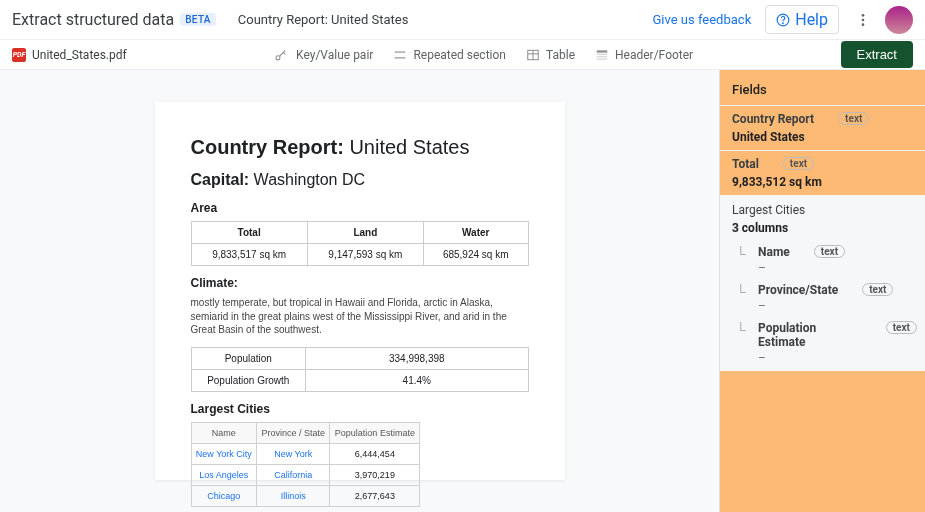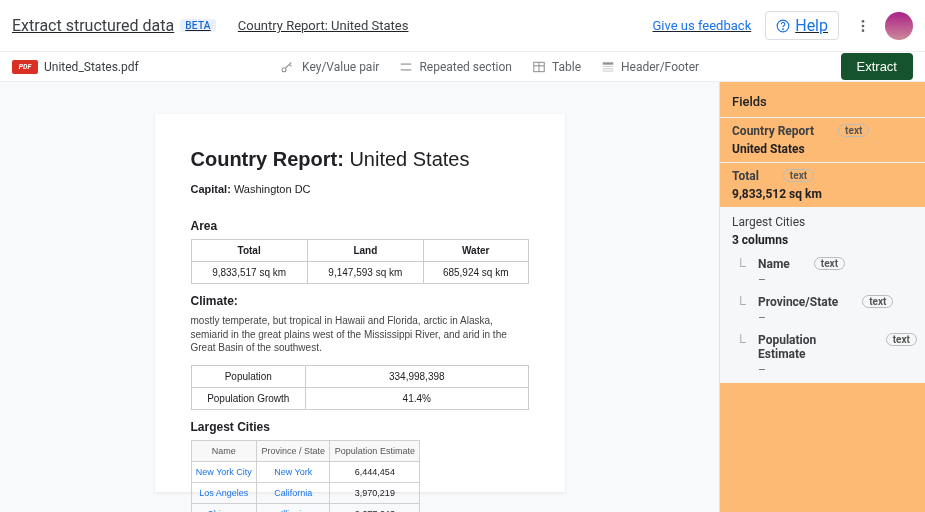--- a/index.html
+++ b/index.html
@@ -8,24 +8,23 @@
     font-size: 13px;
     color: #202124;
     background: #fff;
     width: 925px;
     height: 512px;
     overflow: hidden;
   }
   .header {
     display: flex;
     align-items: center;
-    height: 52px;
+    height: 40px;
     padding: 0 12px;
     border-bottom: 1px solid #eee;
-    text-decoration: underline;
   }
   .header-title { font-size: 16px; color: #3c4043; }
   .beta-badge {
     background: #e8f0fe;
     color: #1967d2;
     font-size: 10px;
     font-weight: 500;
     padding: 1px 5px;
     border-radius: 3px;
     margin-left: 6px;
@@ -47,41 +46,41 @@
     display: flex;
     align-items: center;
     height: 30px;
     padding: 0 12px;
     border-bottom: 1px solid #eee;
     font-size: 12px;
     color: #5f6368;
   }
   .file-chip { display: flex; align-items: center; color: #3c4043; font-size: 12px;}
   .pdf-icon {
-    width: 26px; height: 14px; background: #d93025; border-radius: 2px;
+    width: 14px; height: 14px; background: #d93025; border-radius: 2px;
     margin-right: 6px; color: #fff; font-size:7px; font-weight:700;
     display:flex; align-items:center; justify-content:center;font-style:italic;
   }
   .toolbar-center { flex:1; display:flex; justify-content:center; gap: 20px; }
   .tool-item { display:flex; align-items:center; gap:6px; cursor:pointer; }
   .tool-item svg { opacity:0.7; }
   .extract-btn {
     background:#14532d; color:#fff; border:none; border-radius:4px;
     padding:6px 16px; font-size:13px; cursor:pointer;
   }
   .main { display:flex; height: calc(100% - 70px); }
   .doc-area { flex:1; background:#f8f9fa; overflow:auto; display:flex; justify-content:center; }
   .doc-page {
     background:#fff; width: 410px; margin:32px 0; padding: 34px 36px;
     box-shadow: 0 1px 3px rgba(0,0,0,0.08);
     font-family: Arial, sans-serif;
   }
   .doc-h1 { font-size:20px; font-weight:400; margin-bottom:12px; }
   .doc-h1 b { font-weight:700; }
-  .doc-sub { font-size:11px; margin-bottom:24px; }
+  .doc-sub { font-size:16px; margin-bottom:12px; }
   .doc-sub b { font-weight:700; }
   .doc-section { font-size:12px; font-weight:700; margin:10px 0 6px; }
   table.doc-table { border-collapse:collapse; width:100%; font-size:10px; }
   table.doc-table th, table.doc-table td { border:1px solid #ccc; padding:5px 4px; text-align:center; }
   .doc-text { font-size:10px; color:#444; line-height:1.35; margin-bottom:10px;}
   table.cities { border-collapse:collapse; width:68%; font-size:9px;}
   table.cities th, table.cities td { border:1px solid #d0d0d0; padding:5px 4px; text-align:center;}
   table.cities th { background:#f8f8f8; color:#555; font-weight:400;}
   table.cities a { color:#1a73e8; text-decoration:none;}
   .side-panel { width:206px; border-left:1px solid #e0e0e0; background:#fdba74; overflow:auto;}

